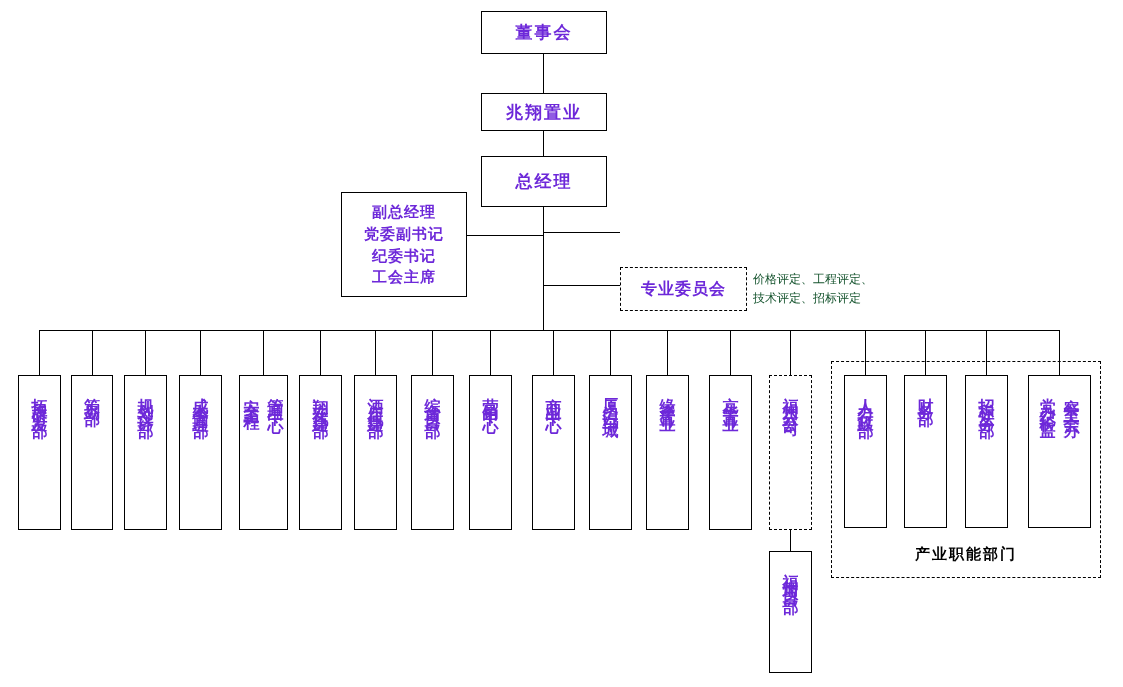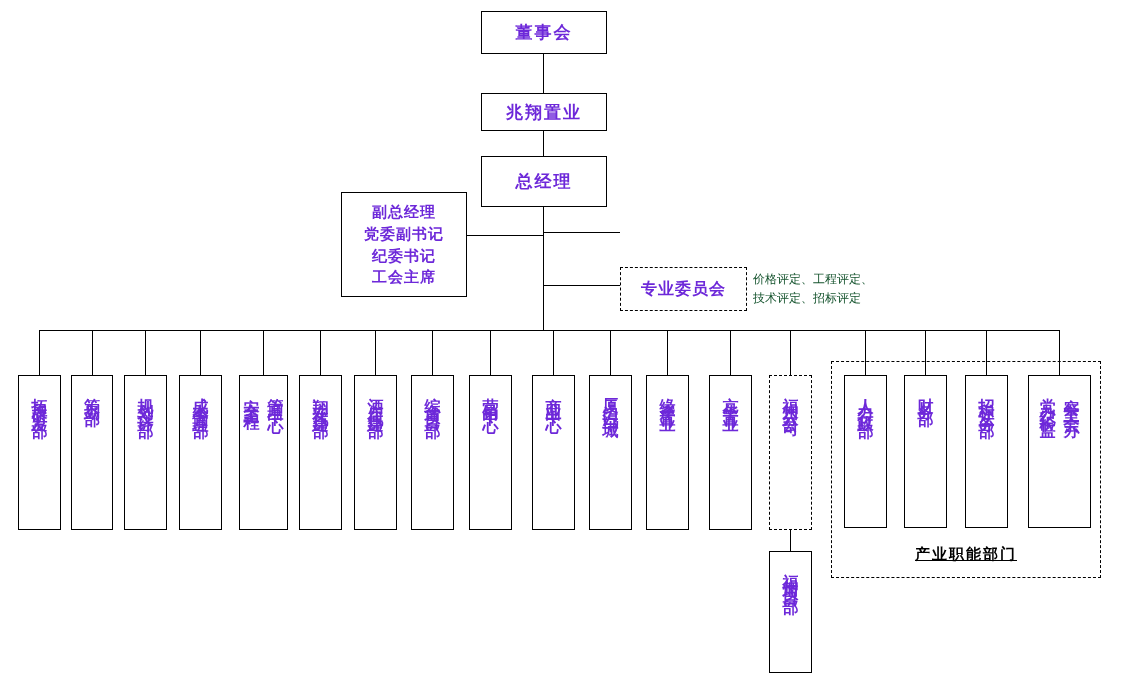--- a/index.html
+++ b/index.html
@@ -69,21 +69,20 @@
     position: absolute;
     border: 1px dashed #000;
     background: transparent;
   }
   .group-label {
     position: absolute;
     font-weight: bold;
     font-size: 15px;
     letter-spacing: 2px;
     text-align: center;
-    text-decoration: underline;
   }
 </style>
 </head>
 <body>
 
 <div class="canvas">
 
   <div class="line v" style="left:543px; top:54px;  height:39px;"></div>
   <div class="line v" style="left:543px; top:131px; height:25px;"></div>
   <div class="line v" style="left:543px; top:207px; height:124px;"></div>

